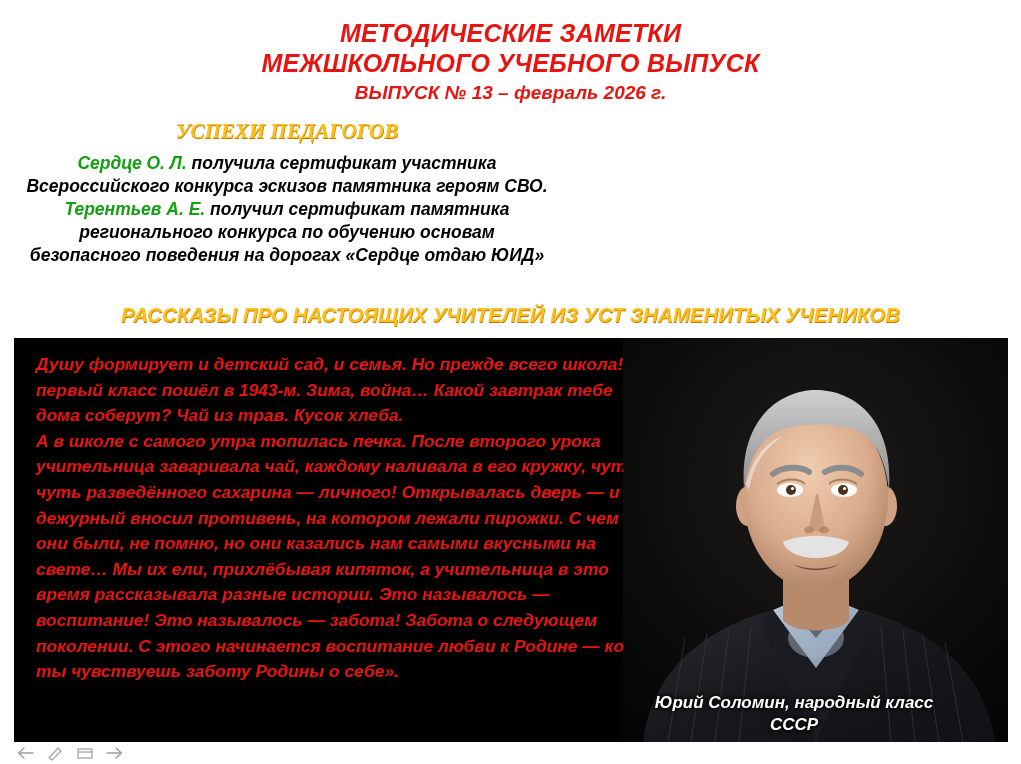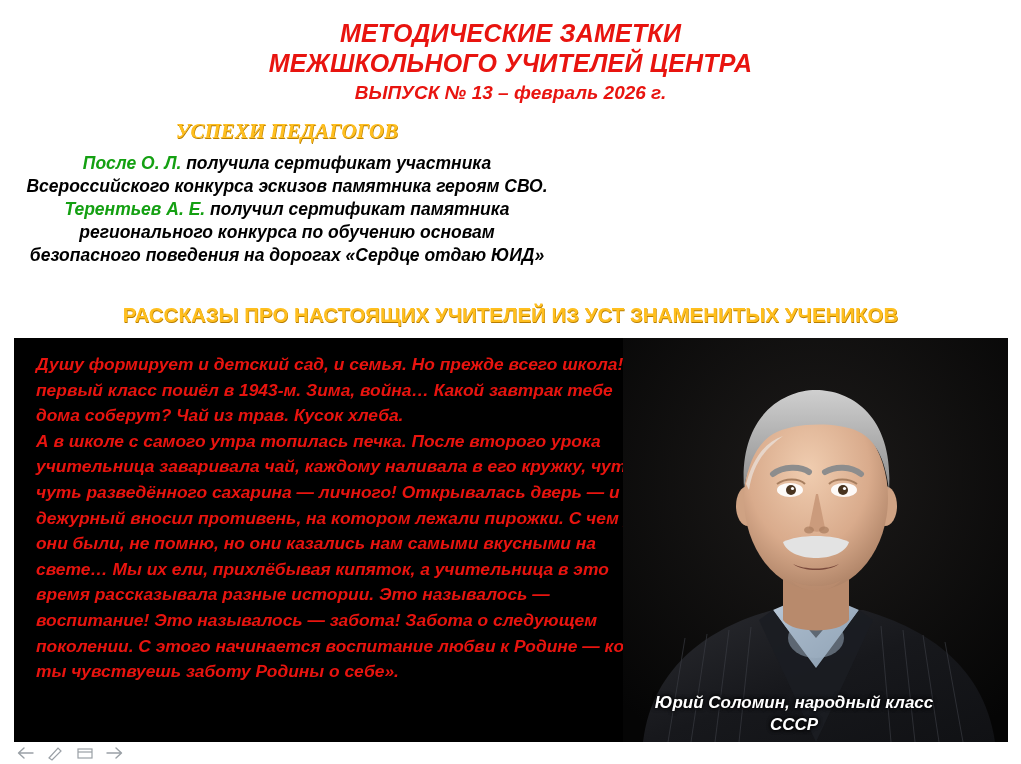--- a/index.html
+++ b/index.html
@@ -89,20 +89,21 @@
 
   
   .wide-head {
     position: absolute;
     top: 303px;
     left: 0;
     width: 1021px;
     text-align: center;
     color: #ffbf1f;
     font-weight: bold;
+    font-style: italic;
     font-size: 20.5px;
     text-shadow: 0.5px 0.5px 0 #b87d00;
   }
 
   
   .story-panel {
     position: absolute;
     top: 338px;
     left: 14px;
     width: 994px;
@@ -171,27 +172,27 @@
   }
   .tool-btn svg { display:block; }
 </style>
 </head>
 <body>
 
 <div class="slide">
 
   <div class="title-block">
     <div class="title-line">МЕТОДИЧЕСКИЕ ЗАМЕТКИ</div>
-    <div class="title-line">МЕЖШКОЛЬНОГО УЧИТЕЛЕЙ ЦЕНТРА</div>
+    <div class="title-line">МЕЖШКОЛЬНОГО УЧЕБНОГО ВЫПУСК</div>
     <div class="subtitle-line">ВЫПУСК № 13 – февраль 2026 г.</div>
   </div>
 
   <div class="col-left">
     <div class="section-head">УСПЕХИ ПЕДАГОГОВ</div>
-    <div class="body-text"><span class="green">После О. Л.</span><span> получила сертификат участника Всероссийского конкурса эскизов памятника героям СВО. </span><span class="green">Терентьев А. Е.</span><span> получил сертификат памятника регионального конкурса по обучению основам безопасного поведения на дорогах «Сердце отдаю ЮИД»</span></div>
+    <div class="body-text"><span class="green">Сердце О. Л.</span><span> получила сертификат участника Всероссийского конкурса эскизов памятника героям СВО. </span><span class="green">Терентьев А. Е.</span><span> получил сертификат памятника регионального конкурса по обучению основам безопасного поведения на дорогах «Сердце отдаю ЮИД»</span></div>
   </div>
 
 
   <div class="wide-head">РАССКАЗЫ ПРО НАСТОЯЩИХ УЧИТЕЛЕЙ ИЗ УСТ ЗНАМЕНИТЫХ УЧЕНИКОВ</div>
 
   <div class="story-panel">
     <div class="story-text">Душу формирует и детский сад, и семья. Но прежде всего школа! Я в первый класс пошёл в 1943-м. Зима, война… Какой завтрак тебе дома соберут? Чай из трав. Кусок хлеба.
 А в школе с самого утра топилась печка. После второго урока учительница заваривала чай, каждому наливала в его кружку, чуть-чуть разведённого сахарина — личного! Открывалась дверь — и дежурный вносил противень, на котором лежали пирожки. С чем уж они были, не помню, но они казались нам самыми вкусными на свете… Мы их ели, прихлёбывая кипяток, а учительница в это время рассказывала разные истории. Это называлось — воспитание! Это называлось — забота! Забота о следующем поколении. С этого начинается воспитание любви к Родине — когда ты чувствуешь заботу Родины о себе».</div>
 
     <div class="portrait">

